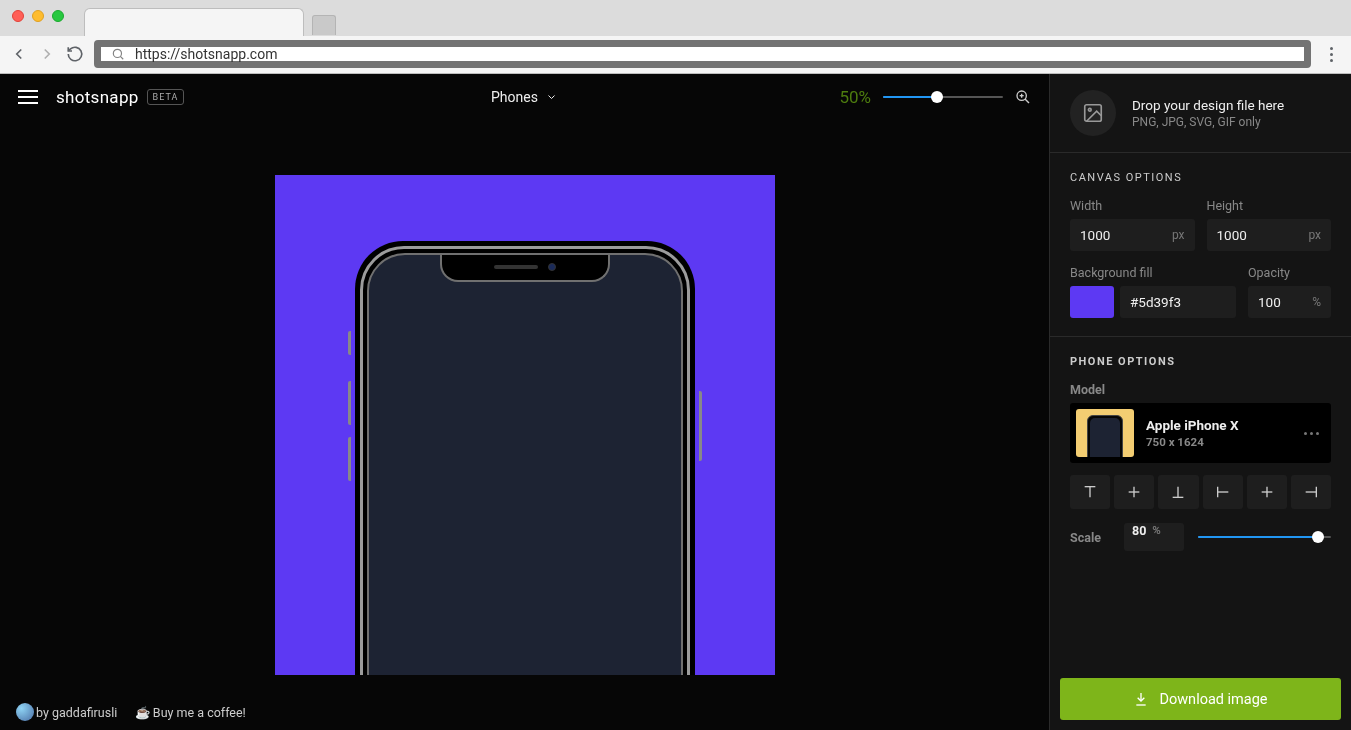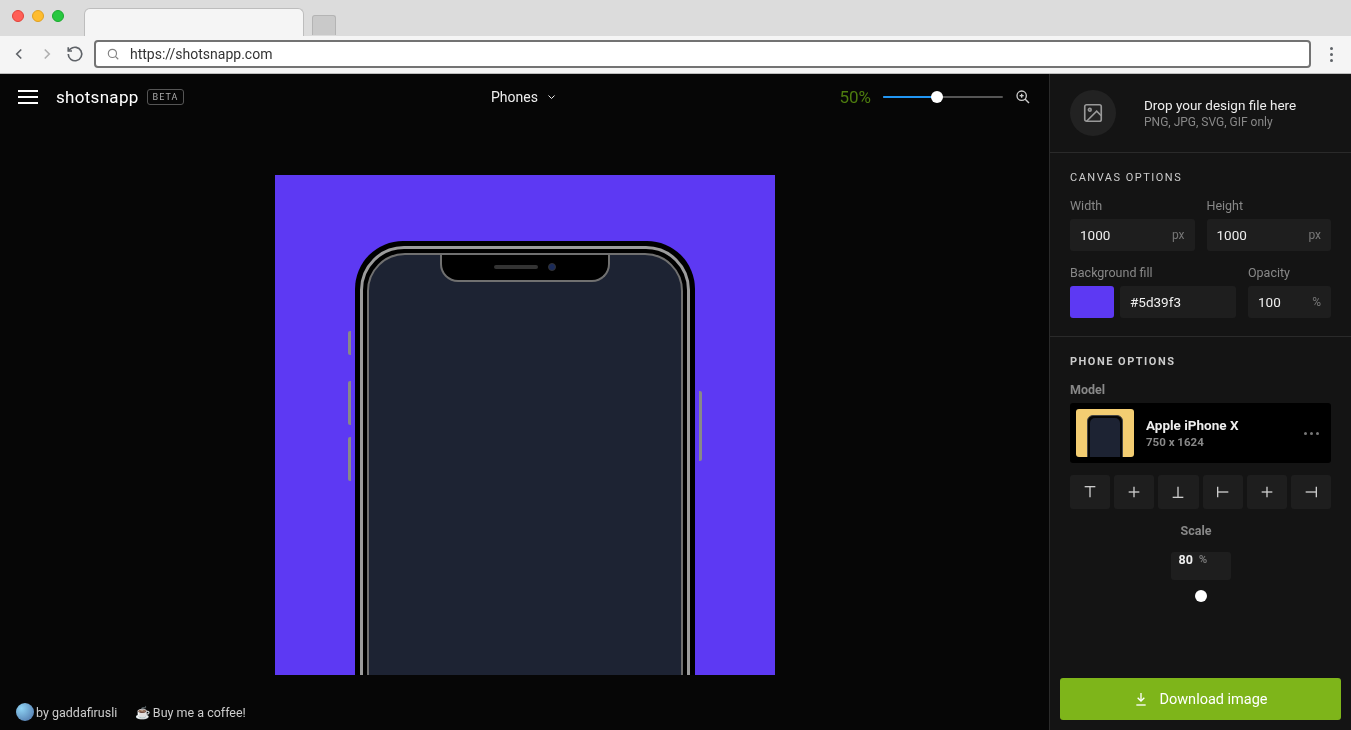--- a/index.html
+++ b/index.html
@@ -11,21 +11,21 @@
 .window-dots { display: flex; gap: 8px; position: absolute; left: 12px; top: 10px; }
 .dot { width: 12px; height: 12px; border-radius: 50%; }
 .dot.red { background: #ff5f57; border: 1px solid #e14239; }
 .dot.yellow { background: #febc2e; border: 1px solid #dfa022; }
 .dot.green { background: #28c840; border: 1px solid #1ba92e; }
 .tab { margin-left: 76px; width: 220px; height: 28px; background: #f5f5f5; border-radius: 6px 6px 0 0; border: 1px solid #bdbdbd; border-bottom: none; }
 .new-tab { width: 24px; height: 20px; background: #c9c9c9; margin-left: 8px; border-radius: 3px 3px 0 0; border: 1px solid #b4b4b4; border-bottom: none; margin-bottom: 1px; }
 .nav-row { height: 38px; background: #f5f5f5; display: flex; align-items: center; padding: 0 10px; gap: 10px; }
 .nav-icon { width: 18px; height: 18px; color: #5f6368; display: flex; align-items: center; justify-content: center; }
 .nav-icon.disabled { color: #b0b0b0; }
-.url-bar { flex: 1; height: 28px; border: 2px solid #737373; border-radius: 4px; background: #fff; display: flex; align-items: center; padding: 0 10px; font-size: 14px; color: #333; gap: 10px; }
+.url-bar { flex: 1; height: 28px; border: 7px solid #737373; border-radius: 4px; background: #fff; display: flex; align-items: center; padding: 0 10px; font-size: 14px; color: #333; gap: 10px; }
 .url-bar .secure-icon { width: 14px; height: 14px; color: #828282; }
 .more-btn { width: 20px; display: flex; flex-direction: column; gap: 3px; align-items: center; justify-content: center; padding: 4px; }
 .more-btn span { width: 3px; height: 3px; border-radius: 50%; background: #5f6368; }
 
 
 .app { position: absolute; top: 74px; left: 0; right: 0; bottom: 0; background: #060606; display: flex; }
 .main { flex: 1; position: relative; display: flex; flex-direction: column; }
 .sidebar { width: 302px; background: #141414; border-left: 1px solid #2a2a2a; display: flex; flex-direction: column; overflow: hidden; }
 
 
@@ -58,21 +58,21 @@
 .side-btn.l2 { left: -7px; top: 140px; width: 3px; height: 44px; border-radius: 2px 0 0 2px; }
 .side-btn.l3 { left: -7px; top: 196px; width: 3px; height: 44px; border-radius: 2px 0 0 2px; }
 .side-btn.r1 { right: -7px; top: 150px; width: 3px; height: 70px; border-radius: 0 2px 2px 0; }
 
 
 .footer { position: absolute; bottom: 0; left: 0; height: 36px; display: flex; align-items: center; padding: 0 16px; gap: 18px; color: #ccc; font-size: 12.5px; }
 .footer-item { display: flex; align-items: center; gap: 2px; cursor: pointer; }
 .avatar-mini { width: 18px; height: 18px; border-radius: 50%; background: radial-gradient(circle at 30% 30%, #8fd3f4, #4a6fa5); }
 
 
-.drop-zone { padding: 16px 20px; display: flex; align-items: center; gap: 28px; border-bottom: 1px solid #2a2a2a; }
+.drop-zone { padding: 16px 20px; display: flex; align-items: center; gap: 16px; border-bottom: 1px solid #2a2a2a; }
 .drop-icon { width: 46px; height: 46px; border-radius: 50%; background: #222; display: flex; align-items: center; justify-content: center; color: #999; }
 .drop-icon svg { width: 22px; height: 22px; }
 .drop-text { color: #eee; font-size: 13.5px; }
 .drop-sub { color: #888; font-size: 12px; margin-top: 2px; }
 
 .section { padding: 18px 20px; border-bottom: 1px solid #2a2a2a; }
 .section-title { font-size: 11px; letter-spacing: 1.5px; color: #ccc; margin-bottom: 14px; }
 .row { display: flex; gap: 12px; margin-bottom: 14px; }
 .row:last-child { margin-bottom: 0; }
 .field { flex: 1; }
@@ -89,21 +89,21 @@
 .thumb-phone::after { content: ""; position: absolute; inset: 2px; background: #1d2333; border-radius: 5px 5px 0 0; }
 .model-name { color: #eee; font-size: 13.5px; }
 .model-dims { color: #888; font-size: 11.5px; margin-top: 2px; }
 .model-more { margin-left: auto; margin-right: 6px; display: flex; gap: 3px; }
 .model-more span { width: 3px; height: 3px; background: #777; border-radius: 50%; }
 
 .align-grid { display: flex; gap: 4px; margin-bottom: 14px; }
 .align-btn { flex: 1; height: 34px; background: #1e1e1e; border-radius: 3px; display: flex; align-items: center; justify-content: center; color: #ccc; cursor: pointer; }
 .align-btn svg { width: 16px; height: 16px; }
 
-.scale-row { display: flex; align-items: center; gap: 14px; flex-direction: column; }
+.scale-row { display: flex; align-items: center; gap: 14px; }
 .scale-label { font-size: 12.5px; color: #888; width: 40px; }
 .scale-input { background: #1e1e1e; border-radius: 3px; height: 28px; display: flex; align-items: flex-start; padding: 0 8px; gap: 6px; width: 60px; }
 .scale-input span.val { color: #eee; font-size: 12.5px; }
 .scale-input span.pct { color: #777; font-size: 11.5px; }
 .scale-slider { flex: 1; position: relative; height: 4px; }
 .scale-track { position: absolute; top: 1px; height: 2px; background: #555; width: 100%; border-radius: 2px; }
 .scale-fill { position: absolute; top: 1px; height: 2px; background: #2196f3; border-radius: 2px; }
 .scale-thumb { position: absolute; top: -4px; width: 12px; height: 12px; background: #fff; border-radius: 50%; transform: translateX(-50%); }
 
 .color-row { display: flex; align-items: center; gap: 14px; margin-top: 16px; }

